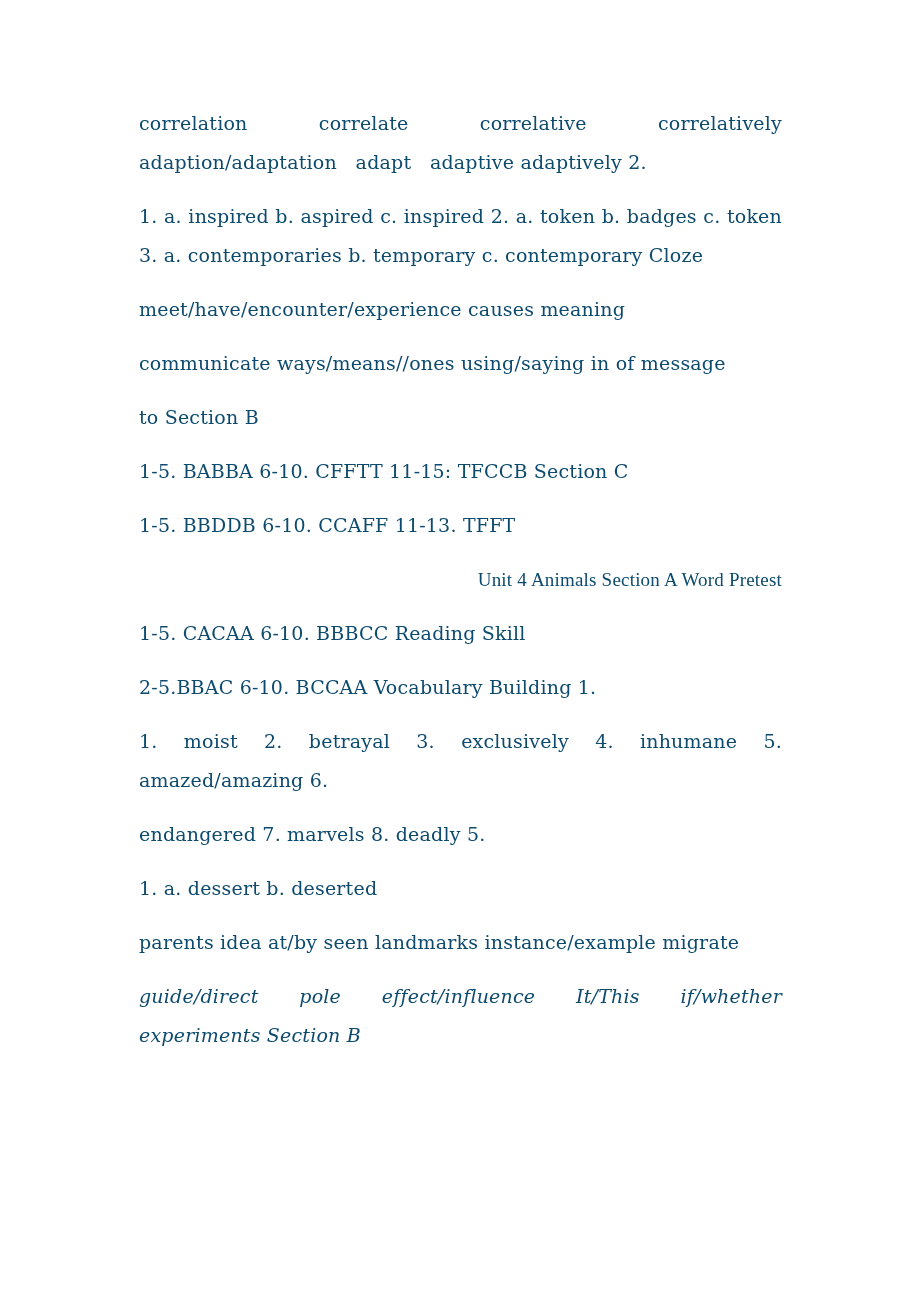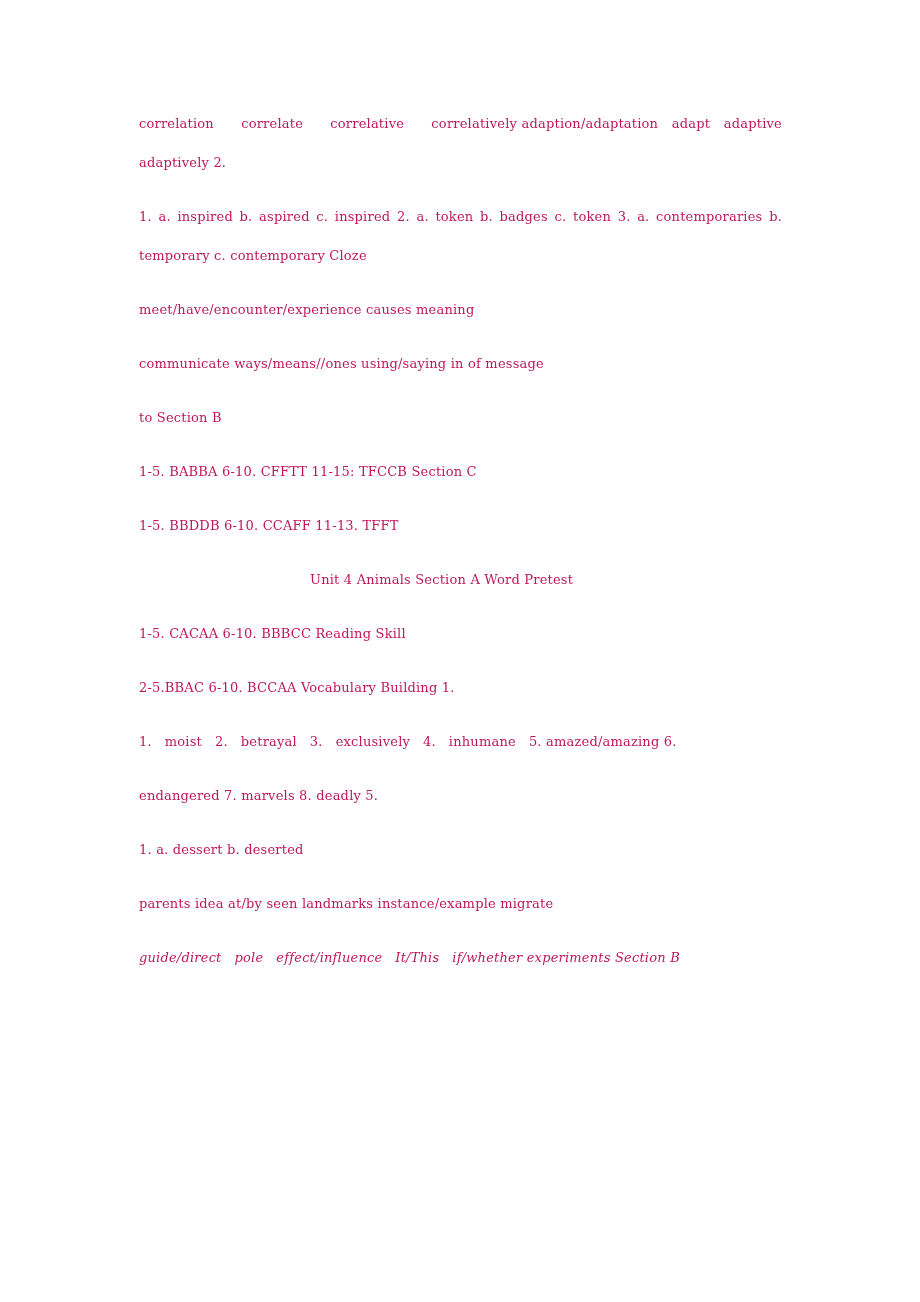--- a/index.html
+++ b/index.html
@@ -24,39 +24,40 @@
 
   #doc-body {
     position: absolute;
     left: 139px;
     top: 104px;
     width: 643px;
   }
 
   .para {
     margin: 0 0 15px 0;
-    font-size: 13px;
+    font-size: 19px;
     line-height: 39px;
-    color: #be185d;
+    color: #0c4a6e;
     text-align: justify;
     text-justify: inter-word;
     white-space: pre-wrap;
     word-spacing: 0px;
     letter-spacing: 0.2px;
     font-family: "DejaVu Serif", serif;
   }
 
   
   .para.justify-all {
     text-align-last: auto;
   }
 
   .para.indented {
     text-indent: 171px;
-    text-align: left;
+    text-align: right;
+    font-family: Liberation Serif, serif;
   }
 
   .para:last-child {
     margin-bottom: 0;
     font-style: italic;
   }
 </style>
 </head>
 <body>
 

